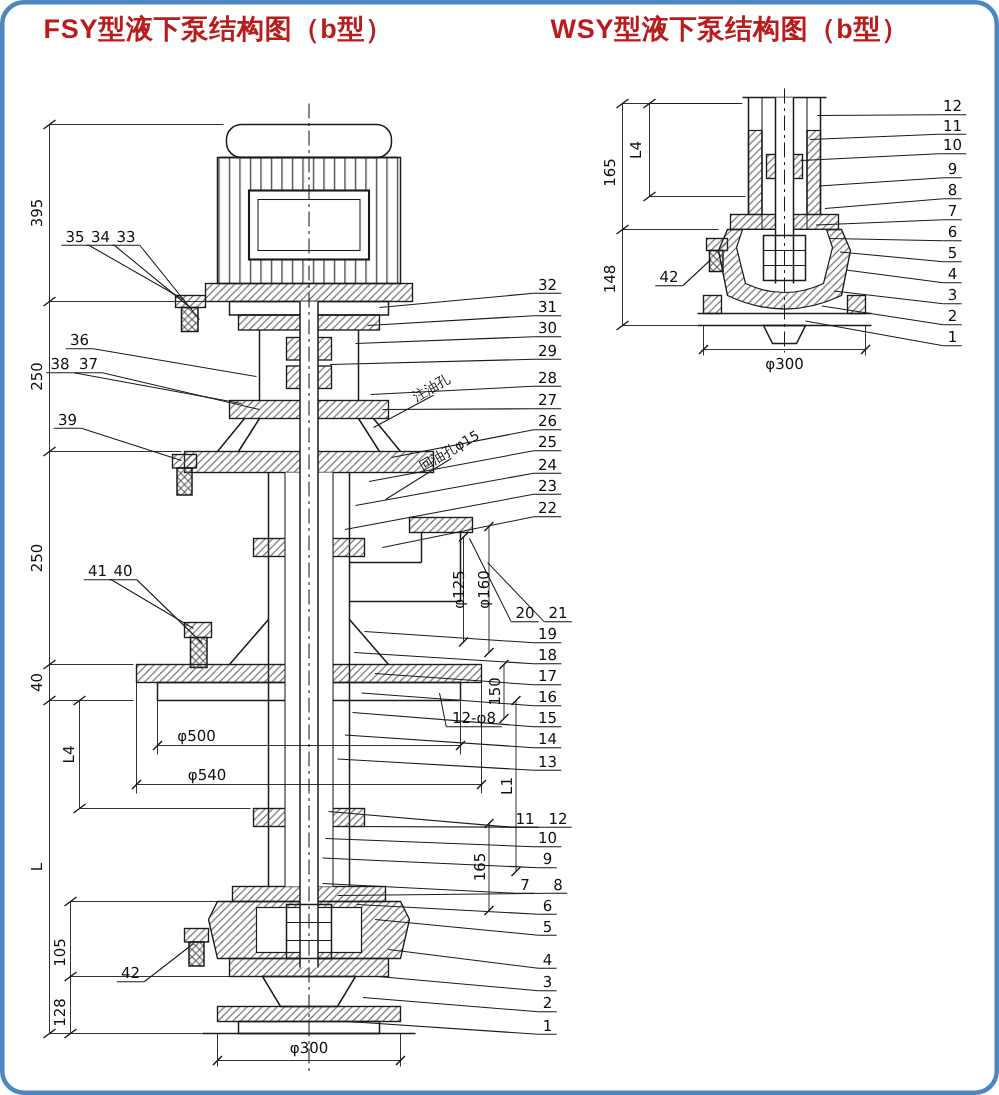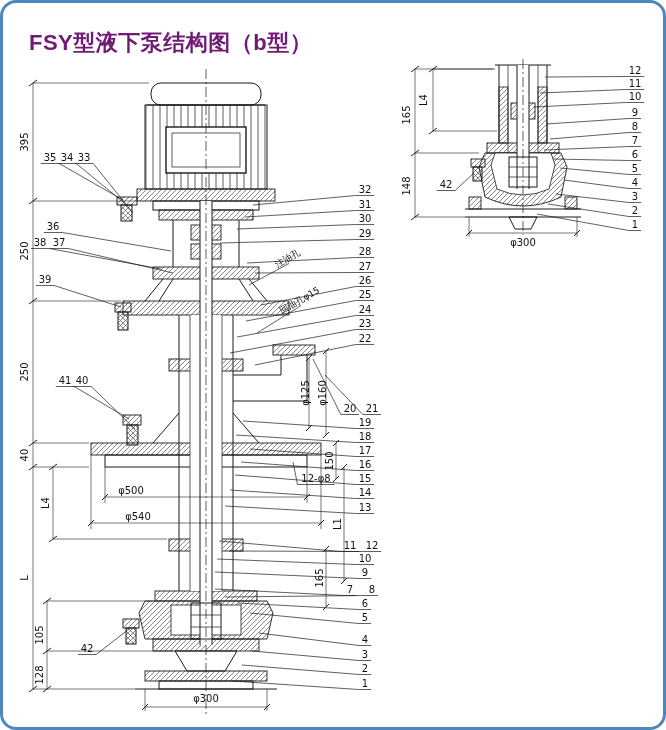--- a/index.html
+++ b/index.html
@@ -1,37 +1,38 @@
 <!DOCTYPE html>
 <html><head>
 <meta charset="utf-8">
 <style>
   html,body{margin:0;padding:0;background:#ffffff;font-family:"Liberation Sans","DejaVu Sans",sans-serif;}
   #frame{
     position:relative;width:666px;height:730px;box-sizing:border-box;
     border:3px solid #4e86c0;border-radius:16px;background:#ffffff;overflow:hidden;
   }
-  .title{position:absolute;top:25px;font-weight:bold;font-size:22px;color:#701a75;letter-spacing:.5px;white-space:nowrap;}
+  .title{position:absolute;top:4px;font-weight:bold;font-size:18px;color:#b91c1c;letter-spacing:.5px;white-space:nowrap;}
   .title.left{left:26px;}
   .title.right{left:364px;}
   svg{position:absolute;left:0;top:0;}
   svg text{fill:#111;font-family:"DejaVu Sans","Liberation Sans",sans-serif;}
   .ln{stroke:#1b1b1b;stroke-width:1;fill:none;}
   .thin{stroke-width:0.7;}
   .cl{stroke:#1b1b1b;stroke-width:0.7;fill:none;stroke-dasharray:10 3 2 3;}
   .hfill{fill:url(#h);stroke:#1b1b1b;stroke-width:0.9;}
   .dl{stroke:#1b1b1b;stroke-width:0.6;fill:none;}
   .tick{stroke:#1b1b1b;stroke-width:1;fill:none;}
   .ldr{stroke:#1b1b1b;stroke-width:0.7;fill:none;}
 </style>
 </head>
 <body>
 
 <div id="frame">
   <div class="title left">FSY型液下泵结构图（b型）</div>
+  <div class="title right">WSY型液下泵结构图（b型）</div>
 
   <svg id="drawing" width="666" height="730" viewBox="0 0 666 730">
     <defs>
       <pattern id="h" width="5" height="5" patternUnits="userSpaceOnUse">
         <path d="M0,5 L5,0 M-1,1 L1,-1 M4,6 L6,4" stroke="#555" stroke-width="0.7"></path>
       </pattern>
       <pattern id="x" width="5" height="5" patternUnits="userSpaceOnUse">
         <path d="M0,5 L5,0 M0,0 L5,5" stroke="#555" stroke-width="0.7"></path>
       </pattern>
       <pattern id="fins" width="7" height="10" patternUnits="userSpaceOnUse">

